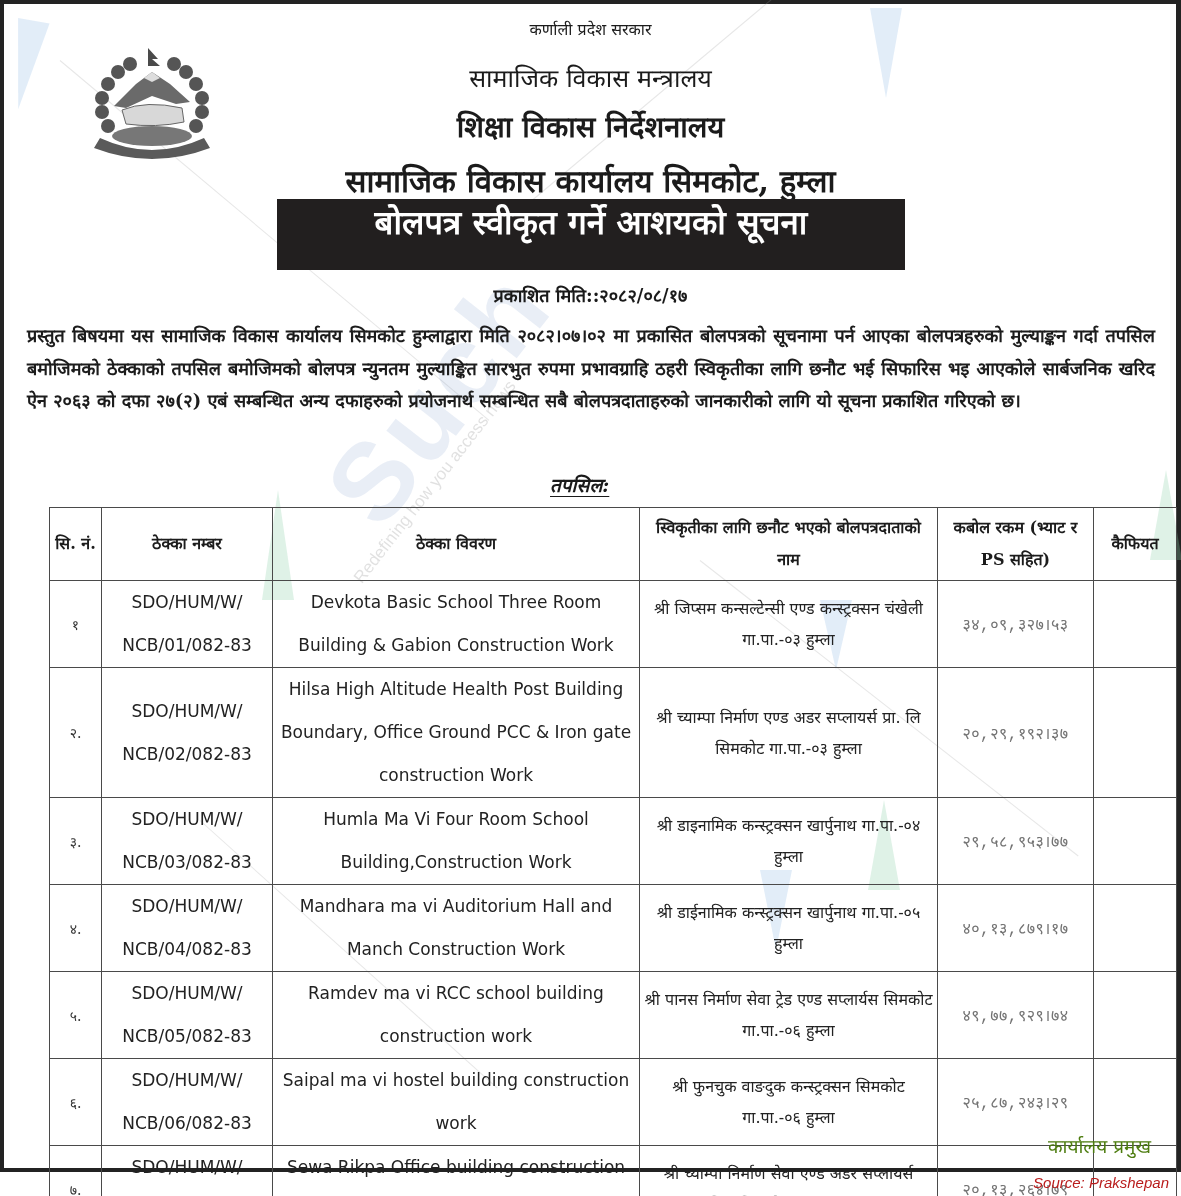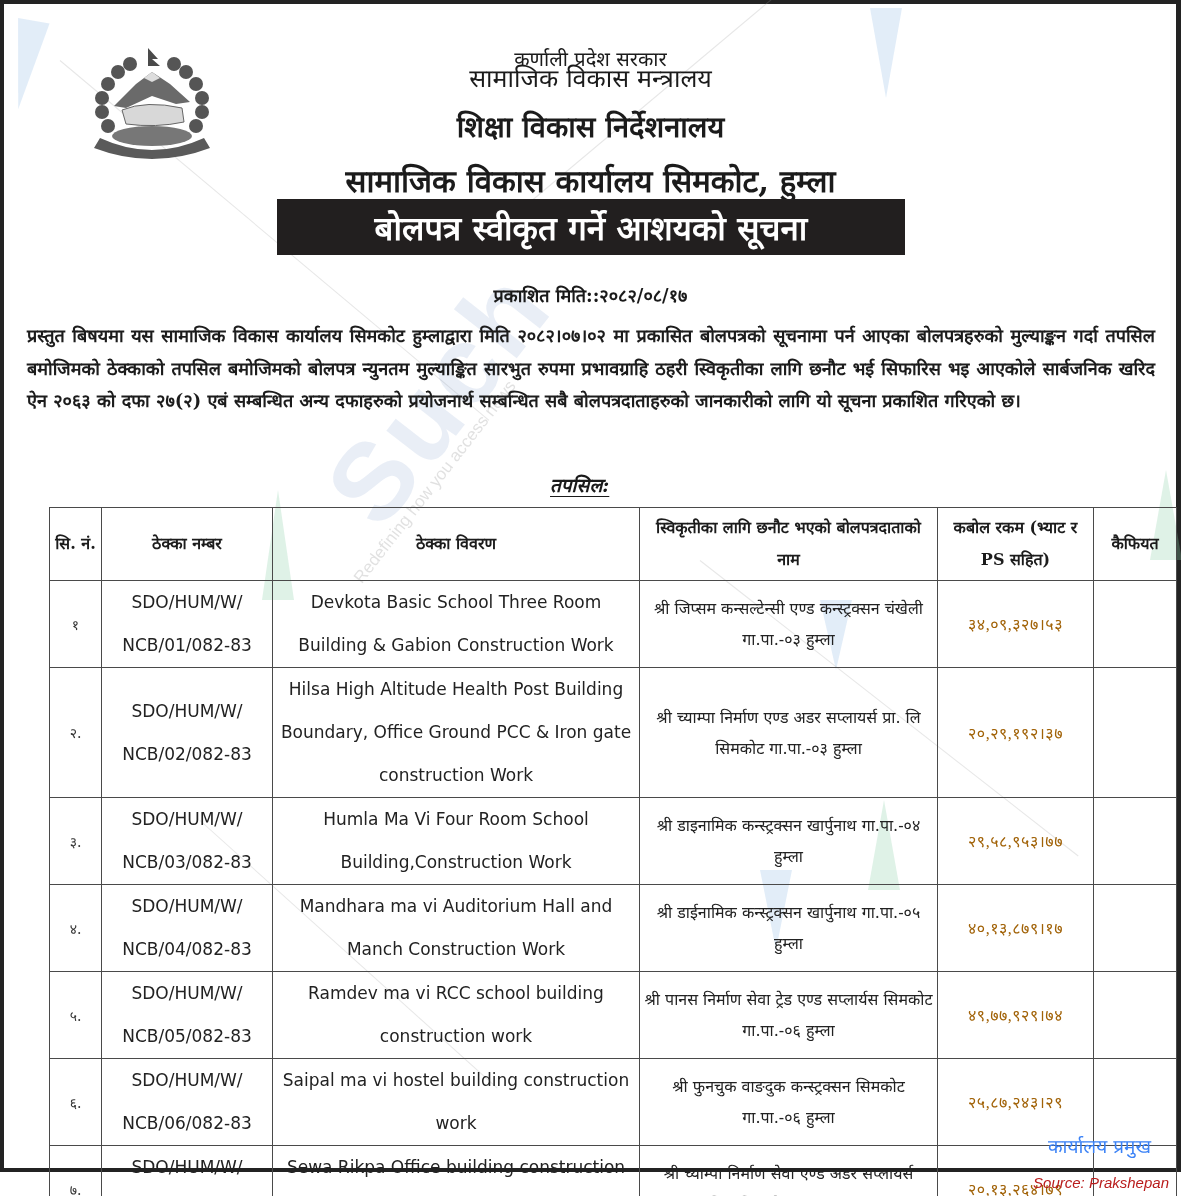--- a/index.html
+++ b/index.html
@@ -35,28 +35,28 @@
       width: 0; height: 0; border-left: 16px solid transparent; border-right: 16px solid transparent;
       border-bottom: 110px solid rgba(140,210,170,0.28);
     }
     .wm-line { height: 1px; background: rgba(160,160,160,0.25); transform-origin: left center; }
 
     
     .emblem { position: absolute; left: 86px; top: 44px; width: 132px; height: 116px; }
 
     
     .hdr { position: absolute; left: 0; width: 1181px; text-align: center; font-family: "DejaVu Serif", "Liberation Serif", serif; color: #1b1b1b; }
-    .h1 { top: 18px; font-size: 20px; font-weight: normal; margin-top: 27px; }
+    .h1 { top: 18px; font-size: 16px; font-weight: normal; }
     .h2 { top: 60px; font-size: 25px; font-weight: normal; }
     .h3 { top: 106px; font-size: 29px; font-weight: bold; }
     .h4 { top: 148px; font-size: 31px; font-weight: bold; margin-top: 11px; }
 
     .title-bar {
-      position: absolute; left: 277px; top: 199px; width: 628px; height: 56px;
-      background: #221f1f; color: #ffffff; display: flex; align-items: center; justify-content: center;
+      position: absolute; left: 277px; top: 199px; width: 628px; height: 71px;
+      background: #221f1f; color: #ffffff; display: flex; align-items: flex-start; justify-content: center;
       font-family: "DejaVu Serif", "Liberation Serif", serif; font-size: 33px; font-weight: bold;
     }
     .pub-date {
       position: absolute; left: 0; width: 1181px; top: 283px; text-align: center;
       font-family: "DejaVu Serif", "Liberation Serif", serif; font-size: 18px; font-weight: bold;
     }
 
     .body-text {
       position: absolute; left: 27px; top: 320px; width: 1128px;
       font-family: "DejaVu Serif", "Liberation Serif", serif; font-size: 18px; line-height: 32.5px;
@@ -78,26 +78,26 @@
       border: 1.5px solid #4a4a4a; text-align: center; vertical-align: middle;
       padding: 0 4px;
     }
     table.award th {
       font-family: "DejaVu Serif", "Liberation Serif", serif; font-weight: bold; font-size: 16px; line-height: 32px;
       height: 73px; color: #1c1c1c;
     }
     td.c-sn { font-family: "DejaVu Serif", serif; font-size: 14px; color: #333; }
     td.c-no, td.c-desc { font-family: "DejaVu Sans", sans-serif; font-size: 17px; line-height: 43px; color: #222; }
     td.c-bidder { font-family: "DejaVu Serif", "Liberation Serif", serif; font-size: 16px; line-height: 31px; color: #222; }
-    td.c-amt { font-family: Liberation Serif, serif; font-size: 16px; color: #a16207; letter-spacing: 0.5px; }
+    td.c-amt { font-family: Liberation Mono, monospace; font-size: 16px; color: #737373; letter-spacing: 0.5px; }
     td.c-rem { }
 
     .signature {
       position: absolute; right: 30px; top: 1133px;
-      font-family: "DejaVu Serif", "Liberation Serif", serif; font-size: 19px; color: #3b82f6; text-align: center;
+      font-family: "DejaVu Serif", "Liberation Serif", serif; font-size: 19px; color: #4d7c0f; text-align: center;
     }
     .source {
       position: absolute; right: 12px; top: 1174px;
       font-family: "Liberation Sans", sans-serif; font-style: italic; font-size: 15px; color: #b91c1c;
     }
   </style>
 </head>
 <body>
 
 <div class="frame"></div>

